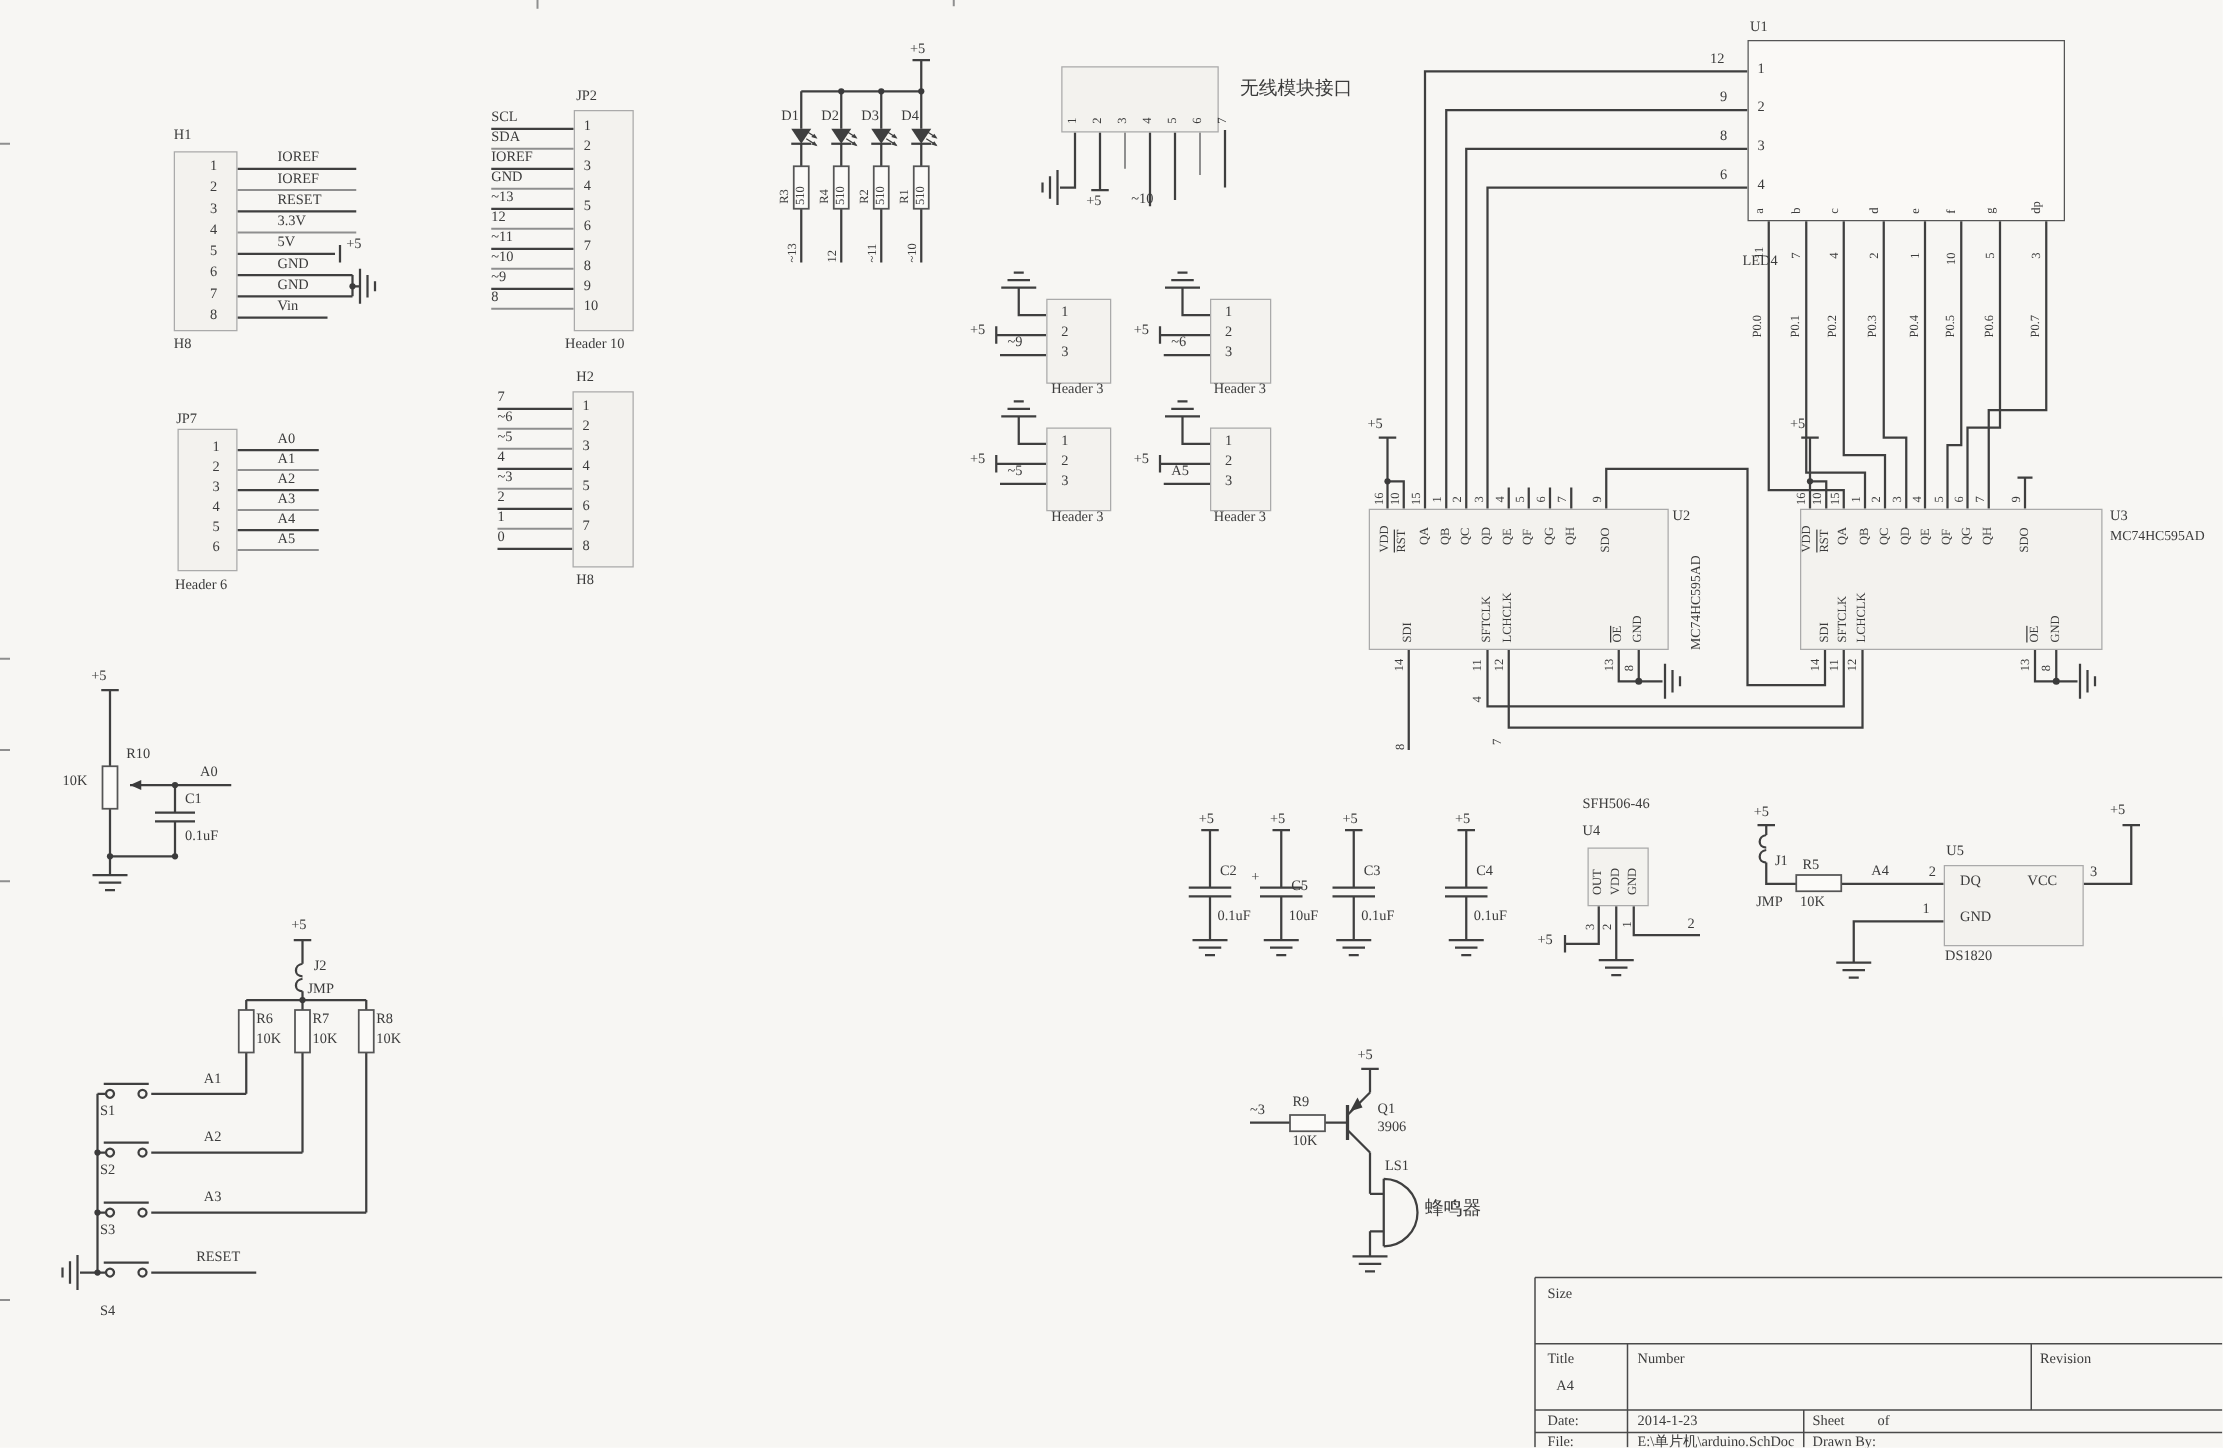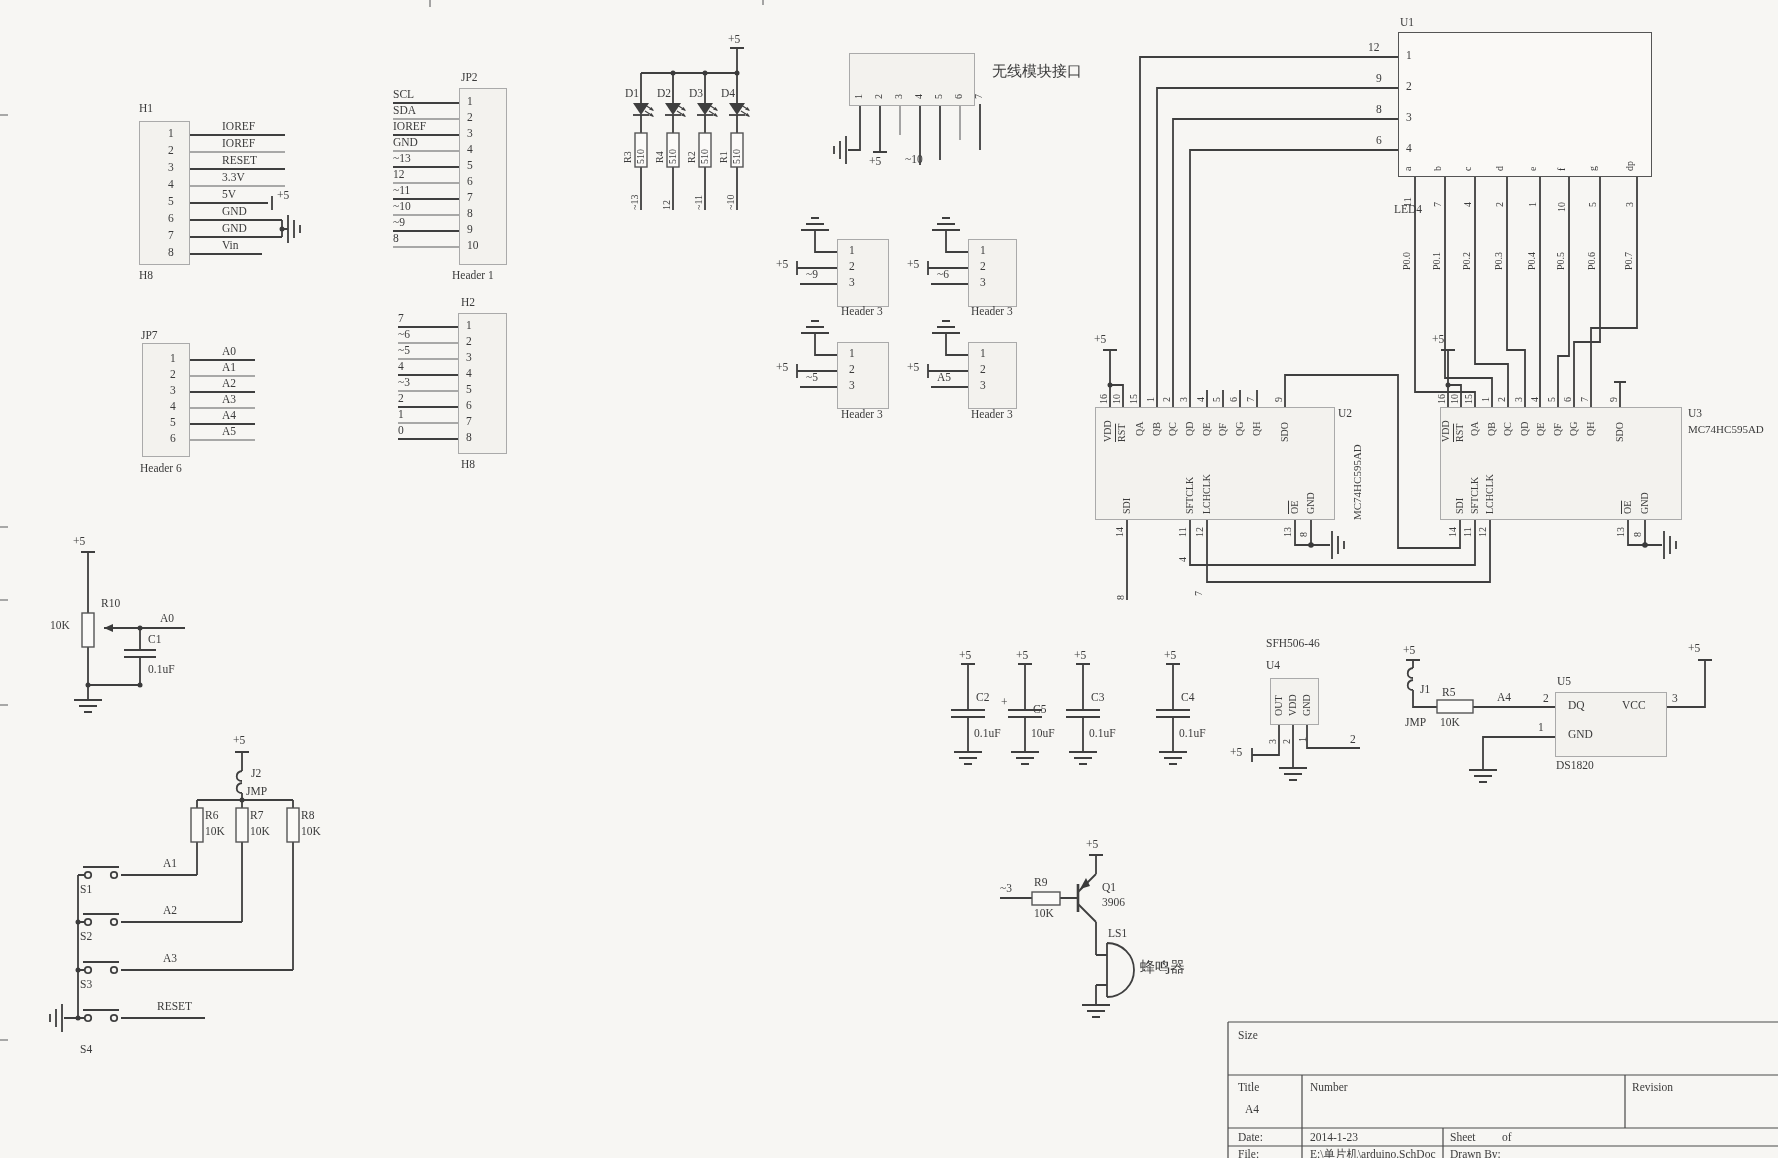--- a/index.html
+++ b/index.html
@@ -199,21 +199,21 @@
 <span class="t" style="left:222px;top:138px">IOREF</span>
 <span class="t" style="left:222px;top:155px">RESET</span>
 <span class="t" style="left:222px;top:172px">3.3V</span>
 <span class="t" style="left:222px;top:189px">5V</span>
 <span class="t" style="left:222px;top:206px">GND</span>
 <span class="t" style="left:222px;top:223px">GND</span>
 <span class="t" style="left:222px;top:240px">Vin</span>
 <span class="t" style="left:277px;top:190px">+5</span>
 
 <span class="t" style="left:461px;top:72px">JP2</span>
-<span class="t" style="left:452px;top:270px">Header 1</span>
+<span class="t" style="left:452px;top:270px">Header 10</span>
 <span class="t" style="left:467px;top:96px">1</span>
 <span class="t" style="left:467px;top:112px">2</span>
 <span class="t" style="left:467px;top:128px">3</span>
 <span class="t" style="left:467px;top:144px">4</span>
 <span class="t" style="left:467px;top:160px">5</span>
 <span class="t" style="left:467px;top:176px">6</span>
 <span class="t" style="left:467px;top:192px">7</span>
 <span class="t" style="left:467px;top:208px">8</span>
 <span class="t" style="left:467px;top:224px">9</span>
 <span class="t" style="left:467px;top:240px">10</span>

